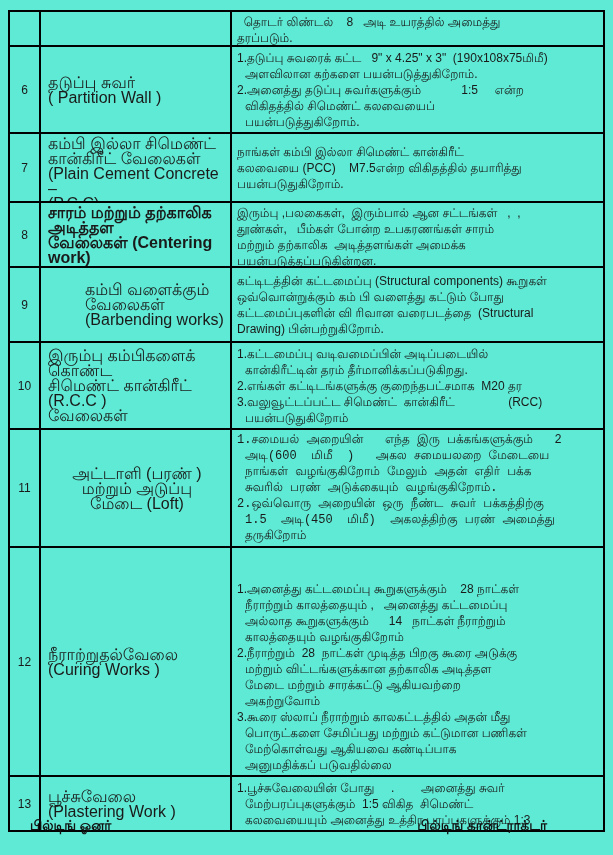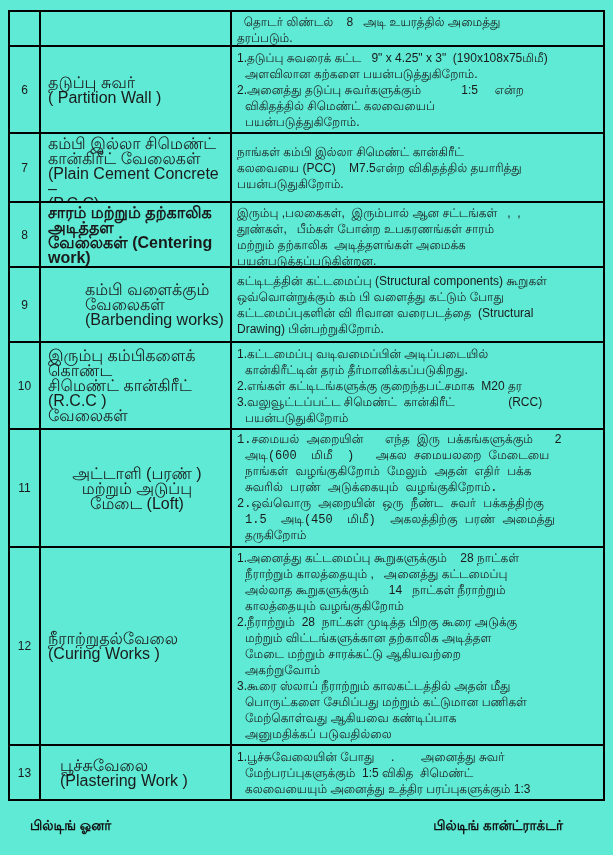--- a/index.html
+++ b/index.html
@@ -60,21 +60,21 @@
   .desc-item.numbered {
     padding-left: 8px;
     text-indent: -8px;
   }
   .footer {
     position: absolute;
     left: 0;
     top: 818px;
     width: 100%;
     box-sizing: border-box;
-    padding: 0 50px 0 30px;
+    padding: 0 66px 0 30px;
     display: flex;
     justify-content: space-between;
     font-size: 13.5px;
     font-weight: bold;
     color: #111;
   }
 </style>
 </head>
 <body>
 
@@ -196,40 +196,40 @@
             </div>
           </td>
         </tr>
         <tr style="height: 197px;">
           <td class="no-cell">12</td>
           <td class="title-cell">
             <div class="cellwrap" style="max-height: 193px;">நீராற்றுதல்வேலை
 (Curing Works )</div>
           </td>
           <td class="desc-cell">
-            <div class="cellwrap" style="max-height: 193px;">
+            <div class="cellwrap" style="max-height: 193px; margin-top: 31px;">
               <div class="desc-item numbered">1.அனைத்து கட்டமைப்பு கூறுகளுக்கும்    28 நாட்கள்
 நீராற்றும் காலத்தையும் ,   அனைத்து கட்டமைப்பு
 அல்லாத கூறுகளுக்கும்      14   நாட்கள் நீராற்றும்
 காலத்தையும் வழங்குகிறோம்</div>
               <div class="desc-item numbered">2.நீராற்றும்  28  நாட்கள் முடித்த பிறகு கூரை அடுக்கு
 மற்றும் விட்டங்களுக்கான தற்காலிக அடித்தள
 மேடை மற்றும் சாரக்கட்டு ஆகியவற்றை
 அகற்றுவோம்</div>
               <div class="desc-item numbered">3.கூரை ஸ்லாப் நீராற்றும் காலகட்டத்தில் அதன் மீது
 பொருட்களை சேமிப்பது மற்றும் கட்டுமான பணிகள்
 மேற்கொள்வது ஆகியவை கண்டிப்பாக
 அனுமதிக்கப் படுவதில்லை</div>
             </div>
           </td>
         </tr>
         <tr style="height: 55px;">
           <td class="no-cell">13</td>
           <td class="title-cell">
-            <div class="cellwrap" style="max-height: 51px; margin-left: 12px;">பூச்சுவேலை
+            <div class="cellwrap" style="max-height: 51px;">பூச்சுவேலை
 (Plastering Work )</div>
           </td>
           <td class="desc-cell">
             <div class="cellwrap" style="max-height: 51px;">
               <div class="desc-item numbered">1.பூச்சுவேலையின் போது     .        அனைத்து சுவர்
 மேற்பரப்புகளுக்கும்  1:5 விகித  சிமெண்ட்
 கலவையையும் அனைத்து உத்திர பரப்புகளுக்கும் 1:3</div>
             </div>
           </td>
         </tr>

